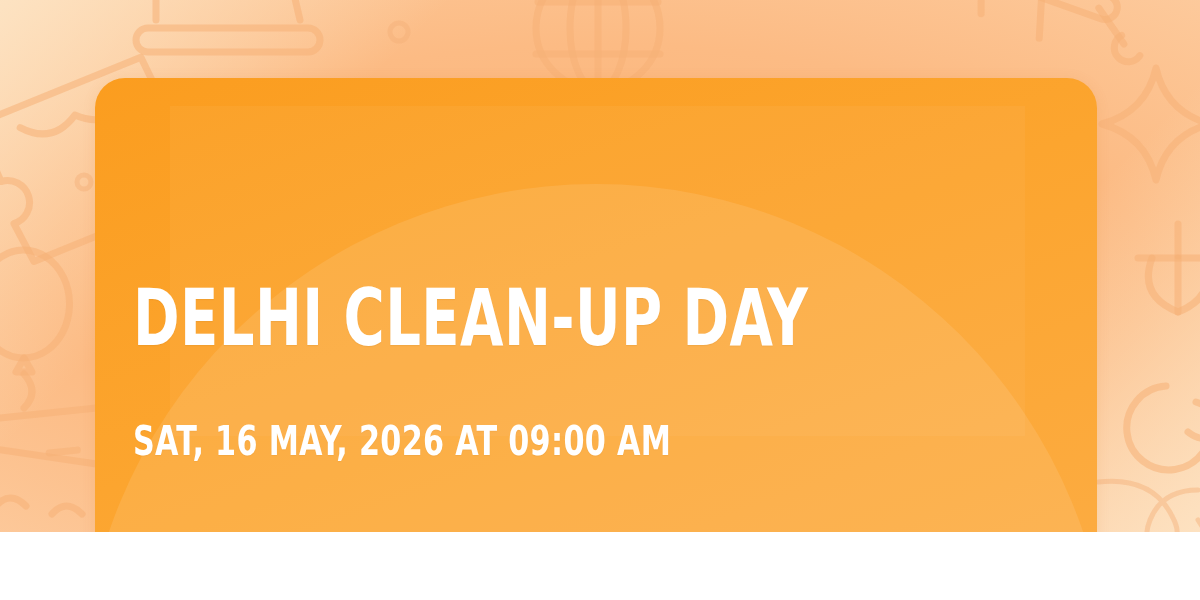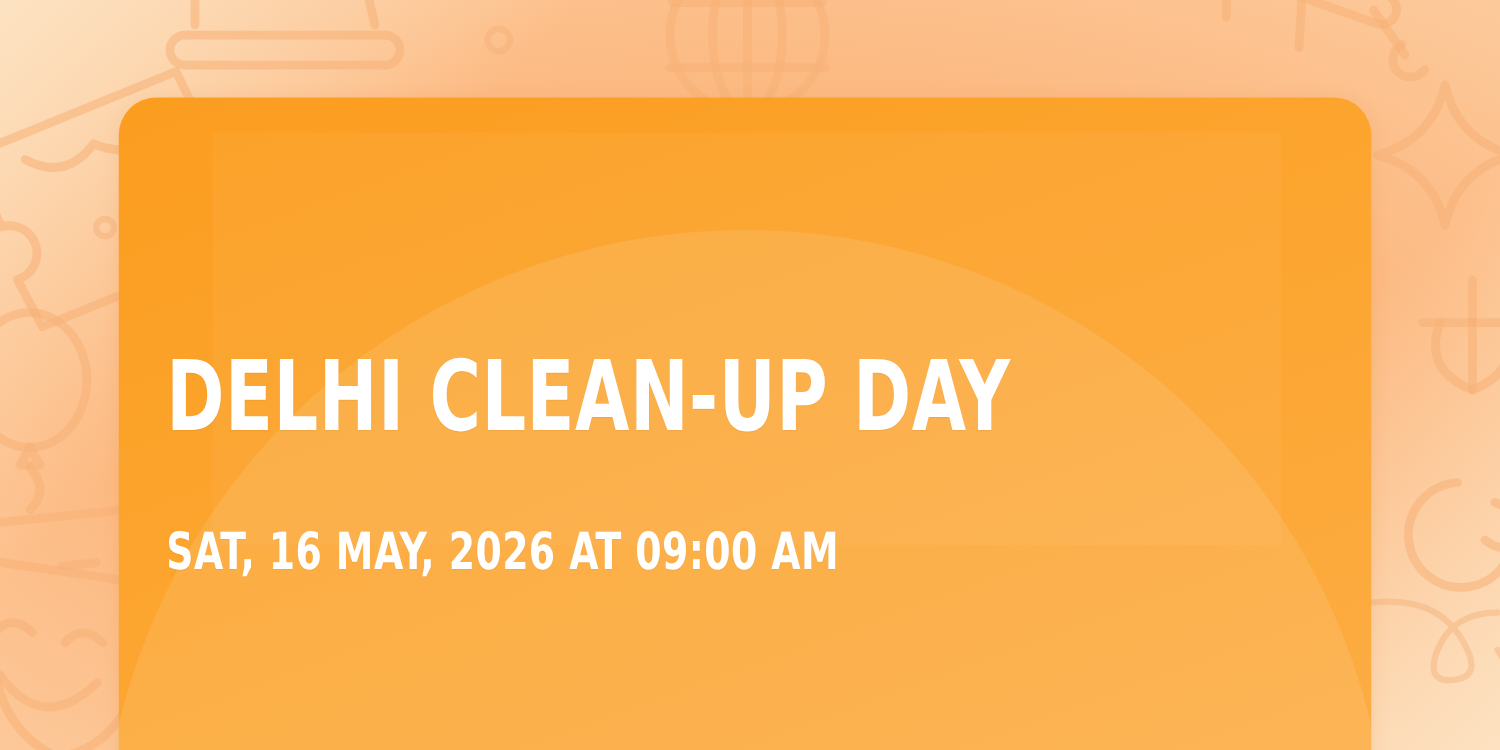--- a/index.html
+++ b/index.html
@@ -3,21 +3,21 @@
 <meta charset="utf-8">
 <style>
   html, body {
     margin: 0;
     padding: 0;
     background: #ffffff;
   }
   #stage {
     position: relative;
     width: 1200px;
-    height: 600px;
+    height: 532px;
     overflow: hidden;
     font-family: "Liberation Sans", sans-serif;
   }
 
   
   .bg-base {
     position: absolute;
     inset: 0;
     background:
       radial-gradient(120% 115% at 50% 52%, #fbb275 0%, #fcbb84 38%, #fdd0a6 72%, #fde2c1 100%);

